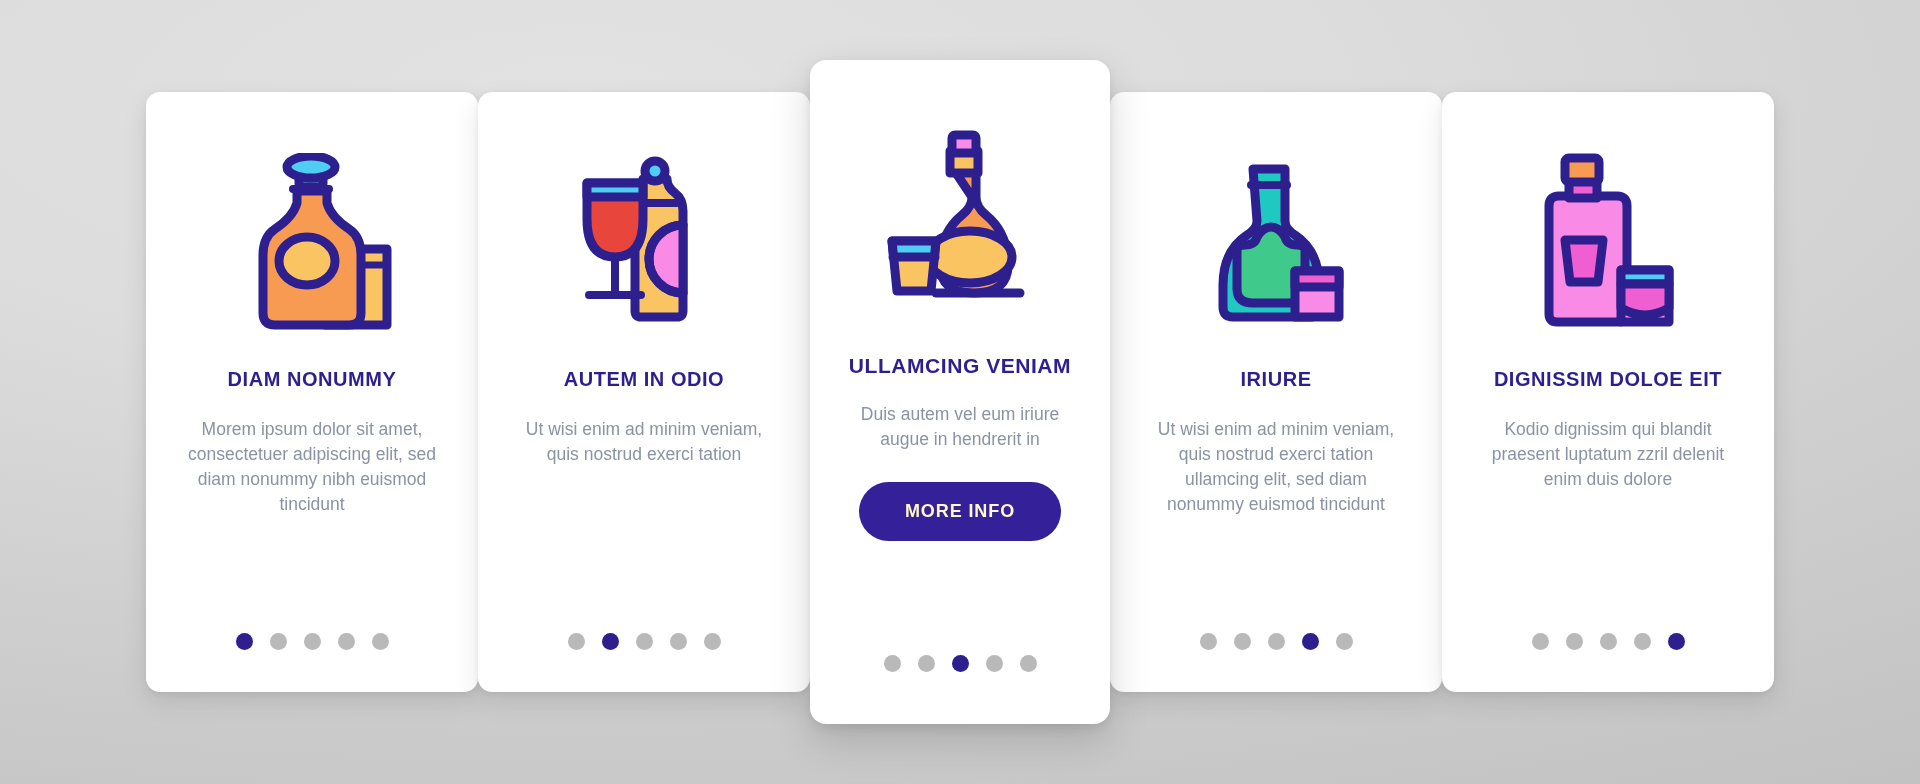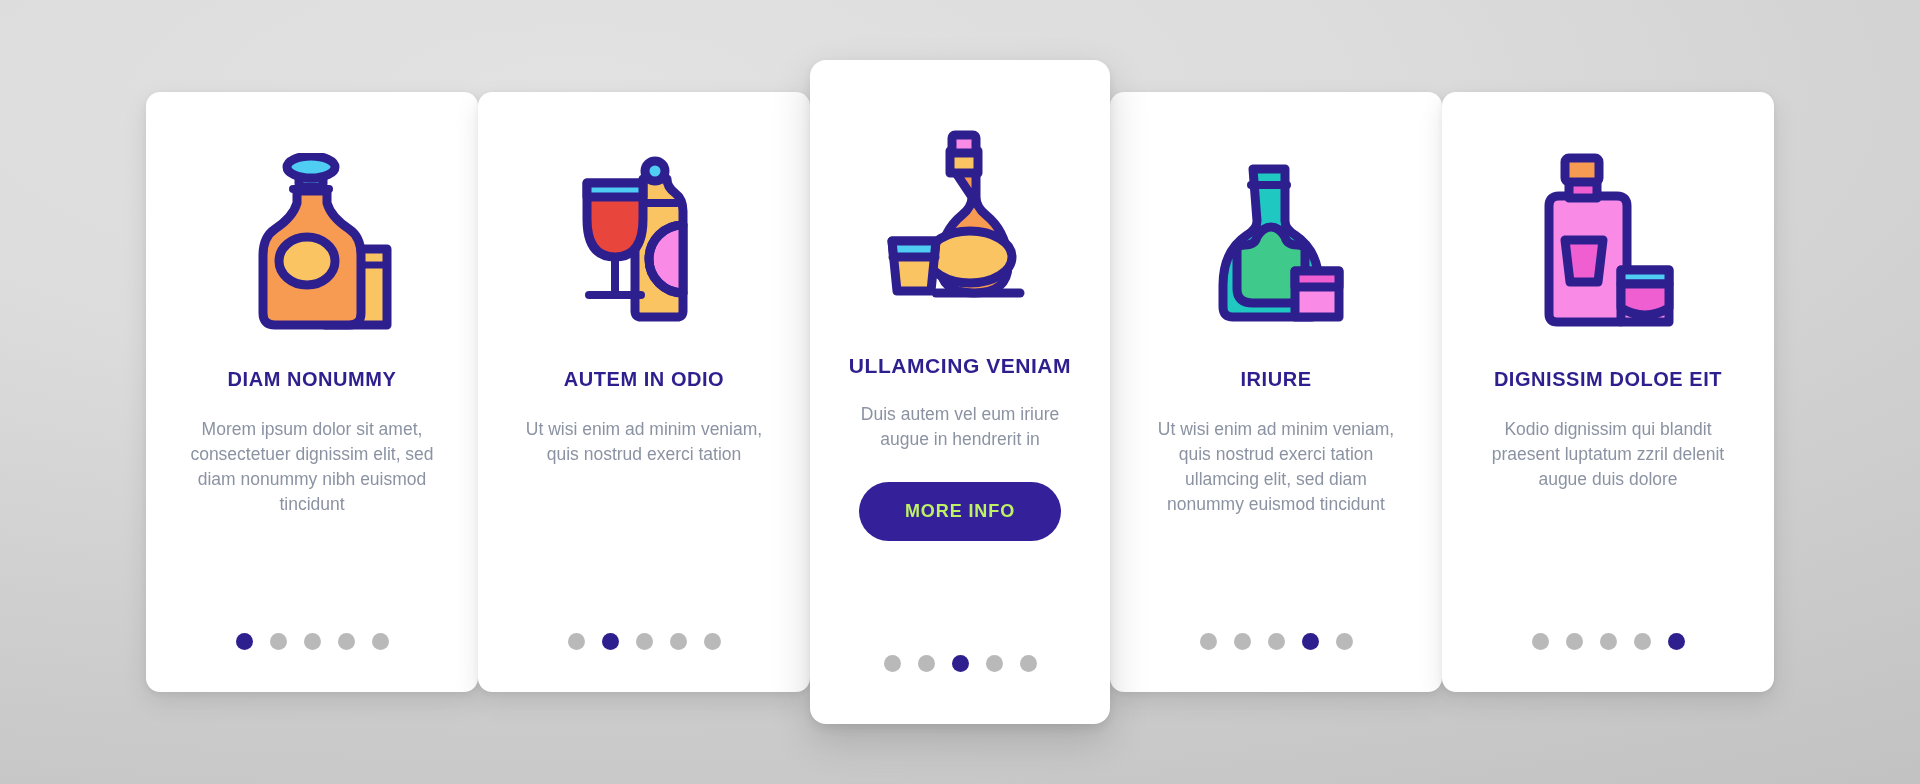--- a/index.html
+++ b/index.html
@@ -67,21 +67,21 @@
     font-size: 17.5px;
     line-height: 1.42;
     color: #8b93a3;
     text-align: center;
     max-width: 262px;
   }
   .card.featured .card-body { max-width: 250px; }
   .more-info-button {
     margin-top: 30px;
     background: #34219a;
-    color: #bef264;
+    color: #fef9c3;
     border: none;
     border-radius: 30px;
     font-family: "Liberation Sans", sans-serif;
     font-size: 18px;
     font-weight: bold;
     letter-spacing: 0.9px;
     padding: 0 46px;
     height: 59px;
     line-height: 59px;
     cursor: pointer;
@@ -126,21 +126,21 @@
           <path d="M66 36 h36" stroke-width="8"></path>
 
           <rect x="72" y="18" width="24" height="16" rx="3" fill="#4fcdf2"></rect>
           <ellipse cx="84" cy="14" rx="24" ry="11" fill="#4fcdf2"></ellipse>
 
           <ellipse cx="80" cy="108" rx="28" ry="24" fill="#fbc463"></ellipse>
         </g>
       </svg>
     </div>
     <div class="card-title">DIAM NONUMMY</div>
-    <div class="card-body">Morem ipsum dolor sit amet, consectetuer dignissim elit, sed diam nonummy nibh euismod tincidunt</div>
+    <div class="card-body">Morem ipsum dolor sit amet, consectetuer adipiscing elit, sed diam nonummy nibh euismod tincidunt</div>
     <div class="spacer"></div>
     <div class="dots">
       <span class="dot active"></span>
       <span class="dot"></span>
       <span class="dot"></span>
       <span class="dot"></span>
       <span class="dot"></span>
     </div>
   </div>
 
@@ -253,21 +253,21 @@
           <path d="M44 92 h38 l-5 42 h-28 z" fill="#ef5fd2"></path>
 
           <path d="M100 122 h48 v52 h-48 z" fill="#f98ae6"></path>
           <path d="M100 122 h48 v14 h-48 z" fill="#4fcdf2"></path>
           <path d="M100 136 h48" stroke-width="7"></path>
           <path d="M100 136 h48 v24 q-24 14 -48 0 z" fill="#ef5fd2"></path>
         </g>
       </svg>
     </div>
     <div class="card-title">DIGNISSIM DOLOE EIT</div>
-    <div class="card-body">Kodio dignissim qui blandit praesent luptatum zzril delenit augue duis dolore</div>
+    <div class="card-body">Kodio dignissim qui blandit praesent luptatum zzril delenit enim duis dolore</div>
     <div class="spacer"></div>
     <div class="dots">
       <span class="dot"></span>
       <span class="dot"></span>
       <span class="dot"></span>
       <span class="dot"></span>
       <span class="dot active"></span>
     </div>
   </div>
 

